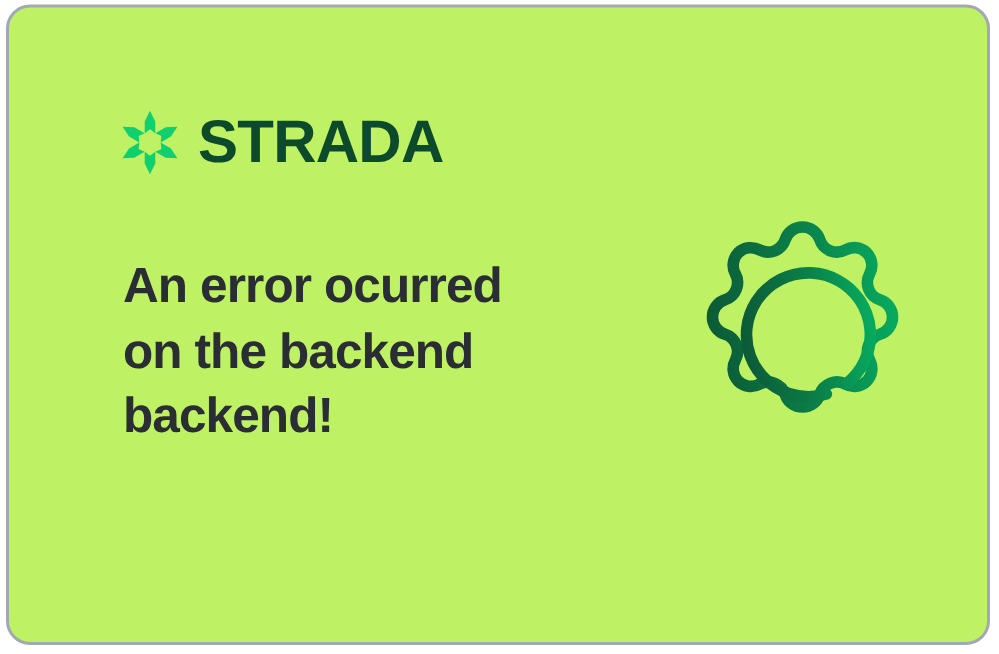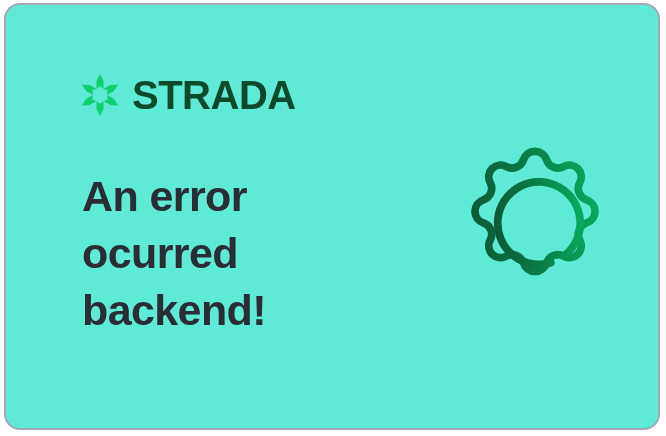--- a/index.html
+++ b/index.html
@@ -16,21 +16,21 @@
   }
 
   
   .card {
     position: absolute;
     left: 4px;
     top: 3px;
     width: 656px;
     height: 427px;
     box-sizing: border-box;
-    background: #5eead4;
+    background: #bef264;
     border: 2px solid #a2a8b4;
     border-radius: 16px;
   }
 
   
   .brand {
     position: absolute;
     left: 72px;
     top: 68px;
     display: flex;
@@ -52,21 +52,21 @@
     line-height: 1;
     white-space: nowrap;
   }
 
   
   .message {
     position: absolute;
     left: 76px;
     top: 163px;
     width: 300px;
-    font-size: 43px;
+    font-size: 33px;
     font-weight: 700;
     line-height: 1.32;
     letter-spacing: -0.6px;
     color: #2a2d33;
   }
 
   
   .artwork {
     position: absolute;
     left: 443px;
@@ -105,20 +105,21 @@
           <use href="#spoke" transform="rotate(300 50 50)"></use>
         </g>
       </svg>
     </span>
 
     <span class="brand-word">STRADA</span>
   </div>
 
   <div class="message">
     <div>An error ocurred</div>
+    <div>on the backend</div>
     <div>backend!</div>
   </div>
 
   <div class="artwork">
     <svg viewBox="0 0 200 200" aria-hidden="true">
       <defs>
         <linearGradient id="gearGrad" x1="0" y1="0.45" x2="1" y2="0.35">
           <stop offset="0%" stop-color="#0c5c38"></stop>
           <stop offset="45%" stop-color="#0b7a46"></stop>
           <stop offset="100%" stop-color="#07a95e"></stop>

